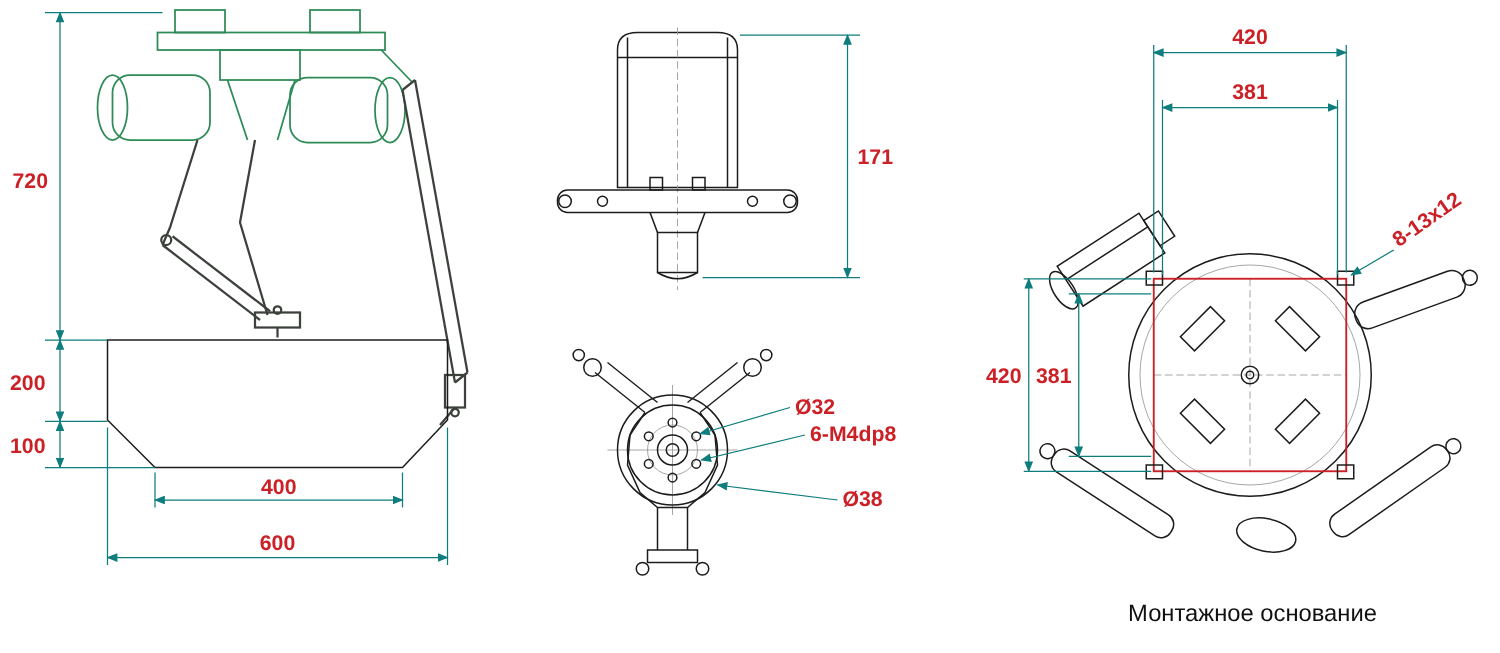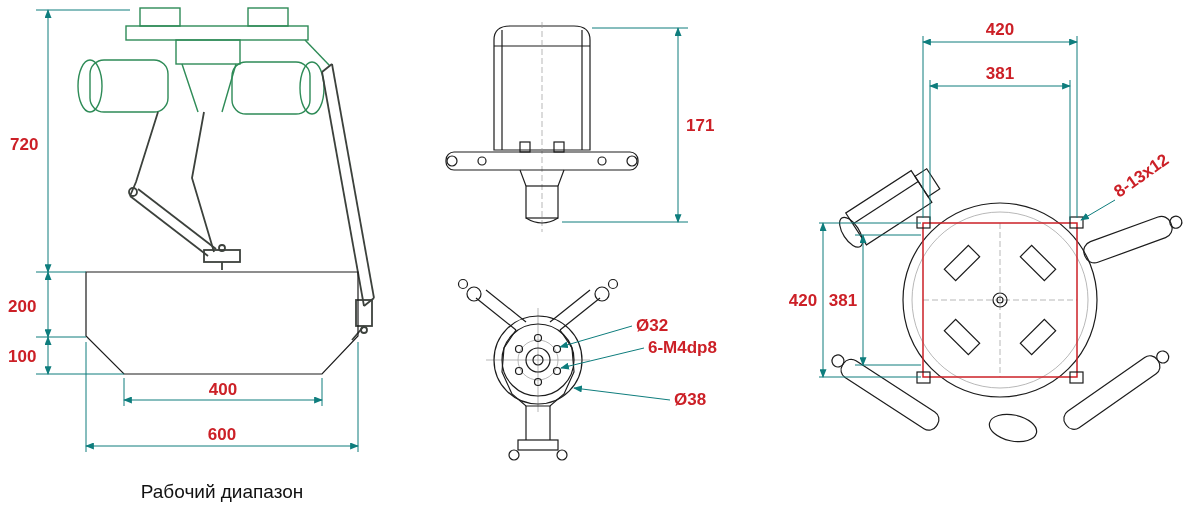--- a/index.html
+++ b/index.html
@@ -232,14 +232,14 @@
       <line class="ext" x1="80" y1="235" x2="146" y2="235"></line>
       <line class="ext" x1="80" y1="365" x2="146" y2="365"></line>
       <line class="dim" x1="88" y1="235" x2="88" y2="365" marker-start="url(#ar3)" marker-end="url(#ar3)"></line>
       <text class="dimtxt" x="68" y="306" text-anchor="middle">381</text>
 
       <line class="leader" x1="340" y1="200" x2="306" y2="220" marker-end="url(#ar3)"></line>
       <text class="dimtxt" x="344" y="198" transform="rotate(-35 344 198)">8-13x12</text>
     </g>
   </svg>
 
-  <div class="caption" style="left:72px;width:300px">Рабочий диапазон</div>
+  <div class="caption" style="left:852px;width:300px">Монтажное основание</div>
 </div>
 
 </body></html>

